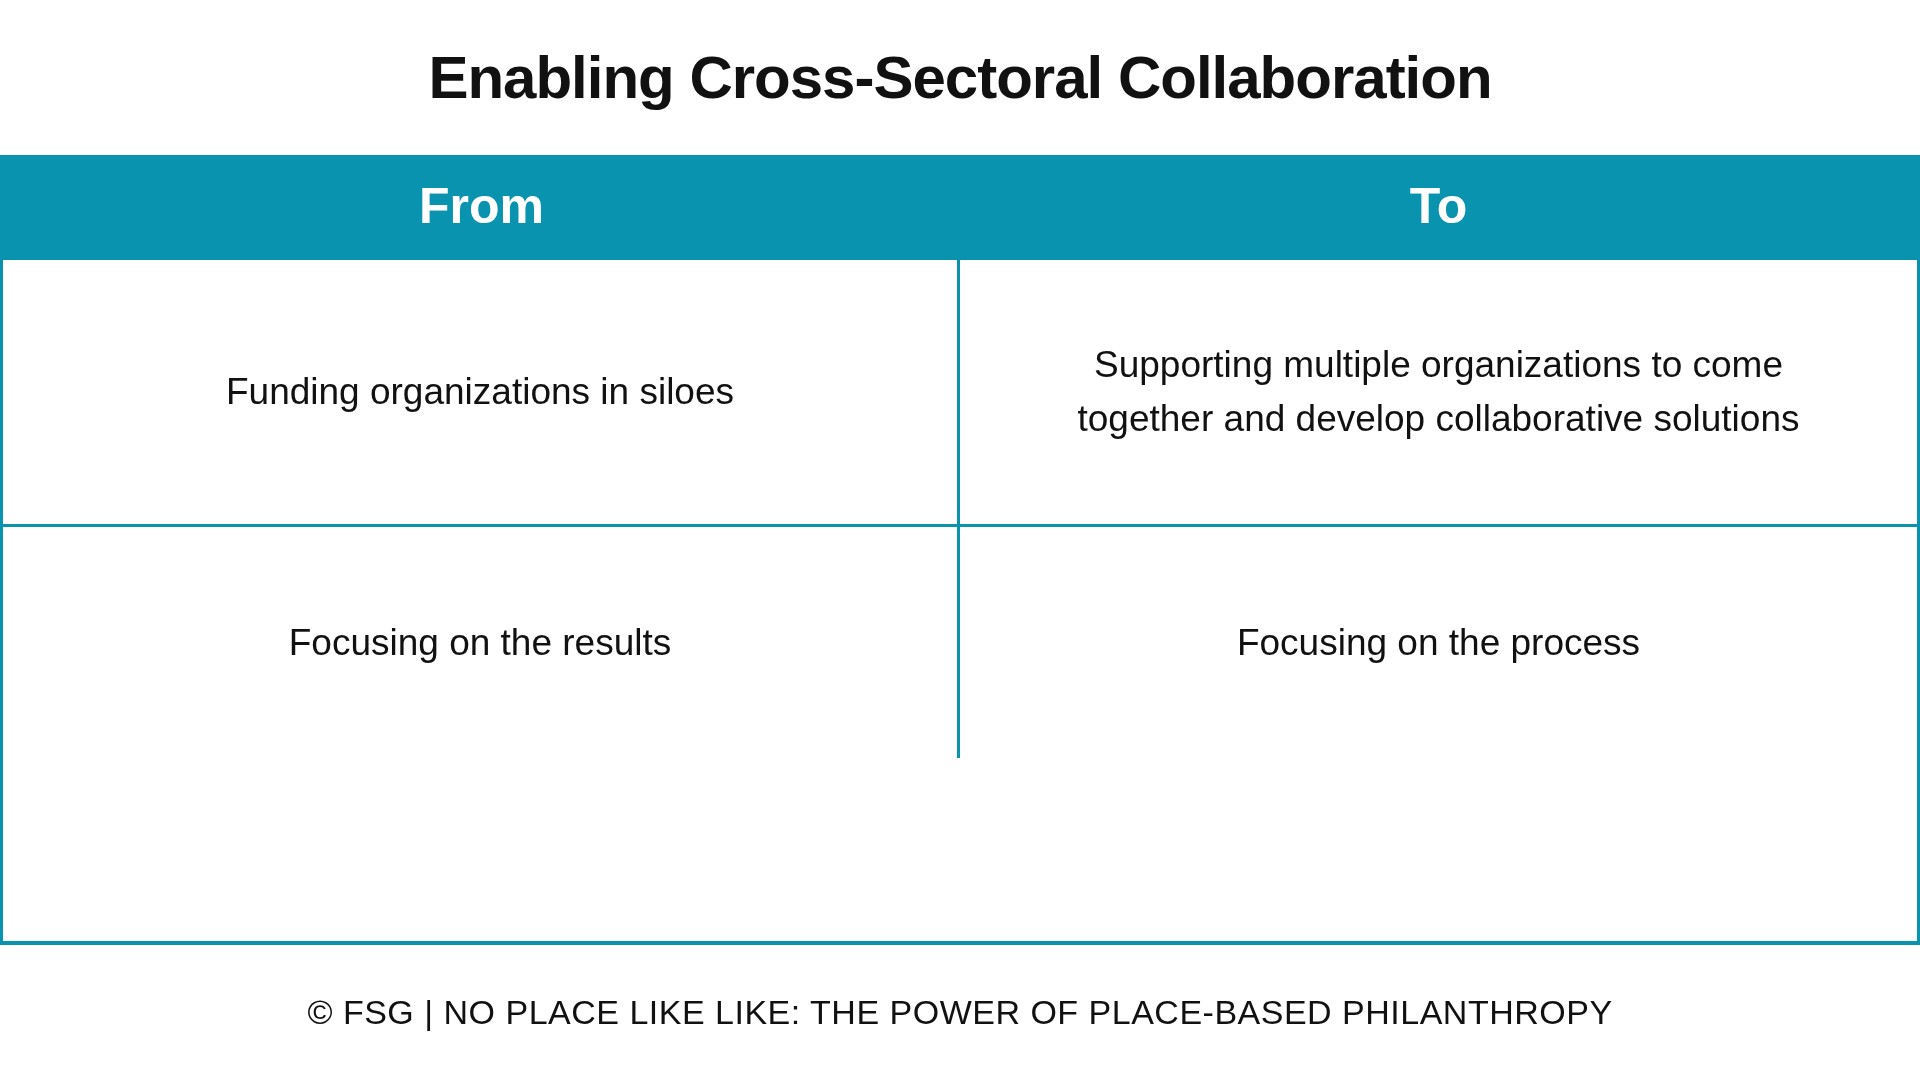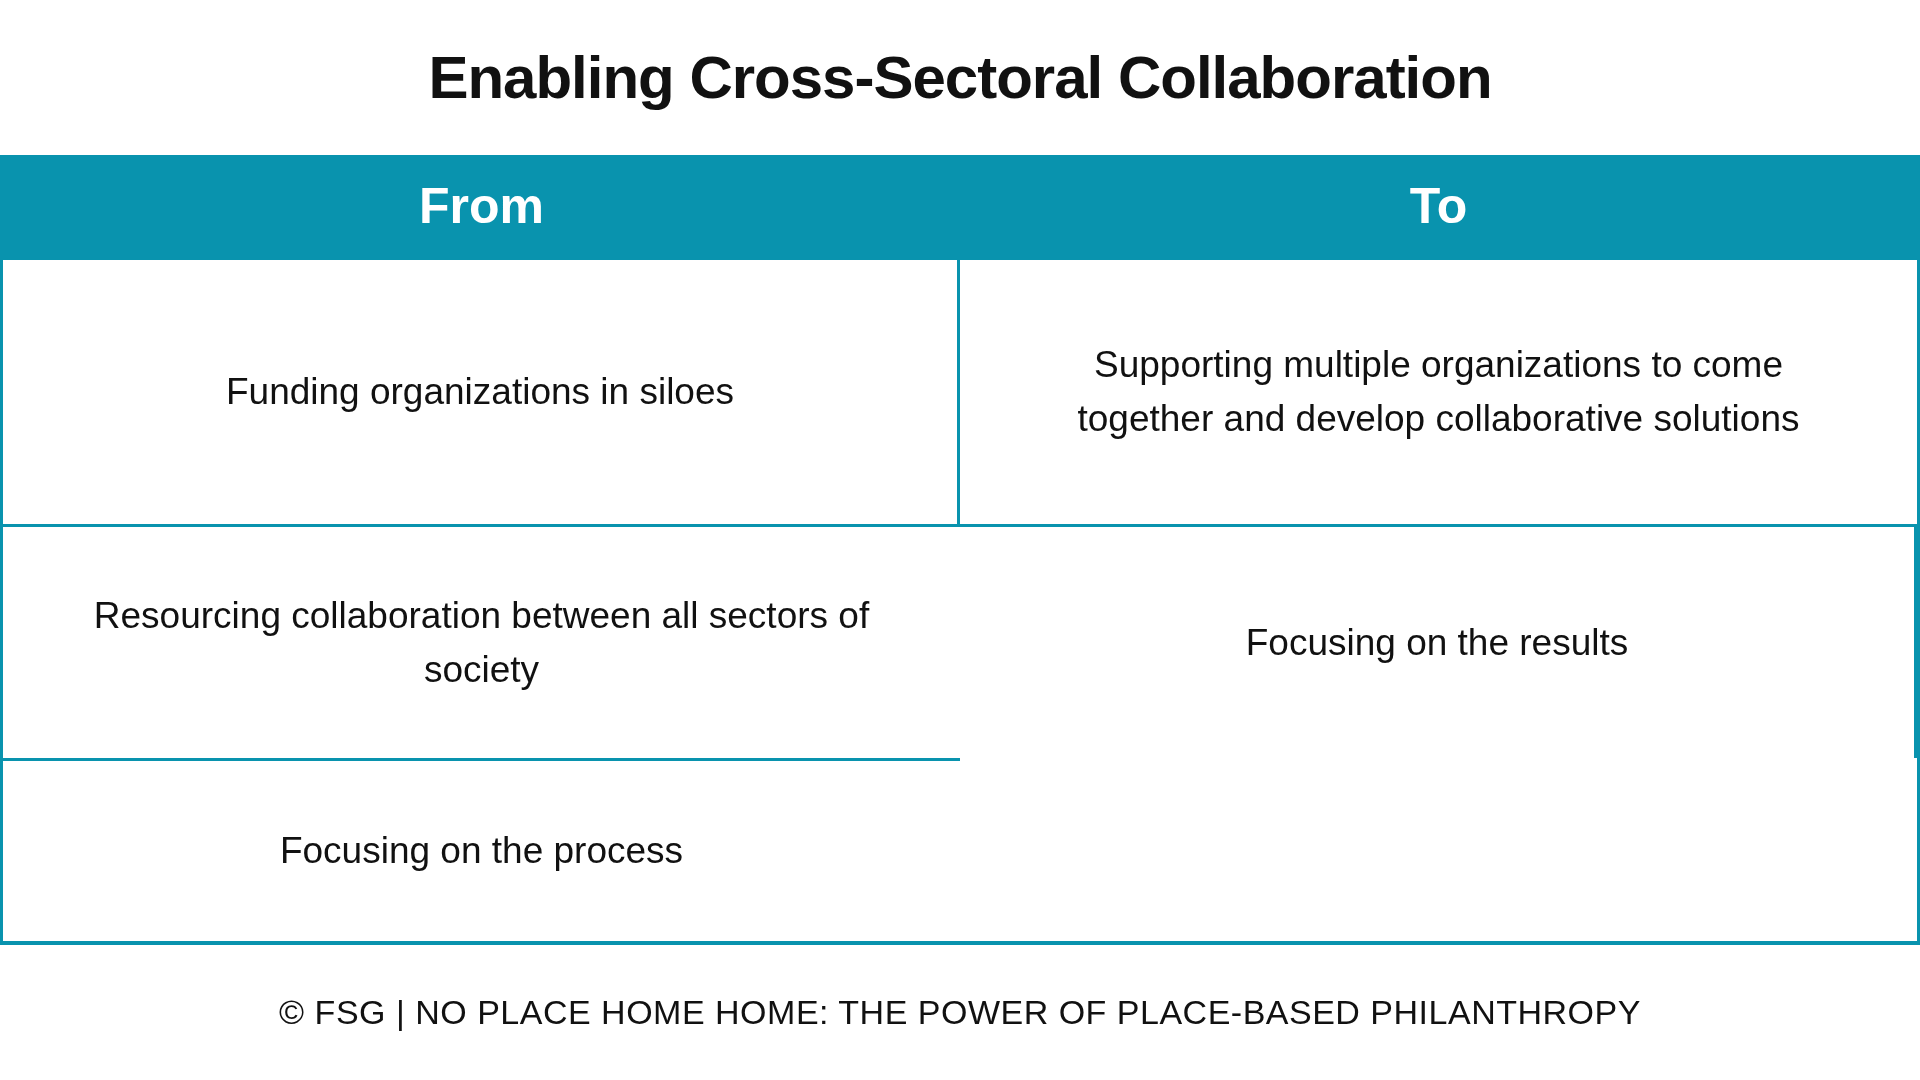--- a/index.html
+++ b/index.html
@@ -87,24 +87,23 @@
   </div>
 
   <div class="xtable">
 
     <div class="header-cell">From</div>
     <div class="header-cell">To</div>
 
     <div class="cell col-from">Funding organizations in siloes</div>
     <div class="cell col-to">Supporting multiple organizations to come together and develop collaborative solutions</div>
 
-    <div class="cell col-to">Resourcing collaboration between all sectors of society</div>
 
     <div class="cell col-from">Focusing on the results</div>
     <div class="cell col-to">Focusing on the process</div>
 
   </div>
 
   <div class="footer-area">
-    <div class="slide-footer">© FSG | NO PLACE HOME HOME: THE POWER OF PLACE-BASED PHILANTHROPY</div>
+    <div class="slide-footer">© FSG | NO PLACE LIKE LIKE: THE POWER OF PLACE-BASED PHILANTHROPY</div>
   </div>
 
 </div>
 
 </body></html>

